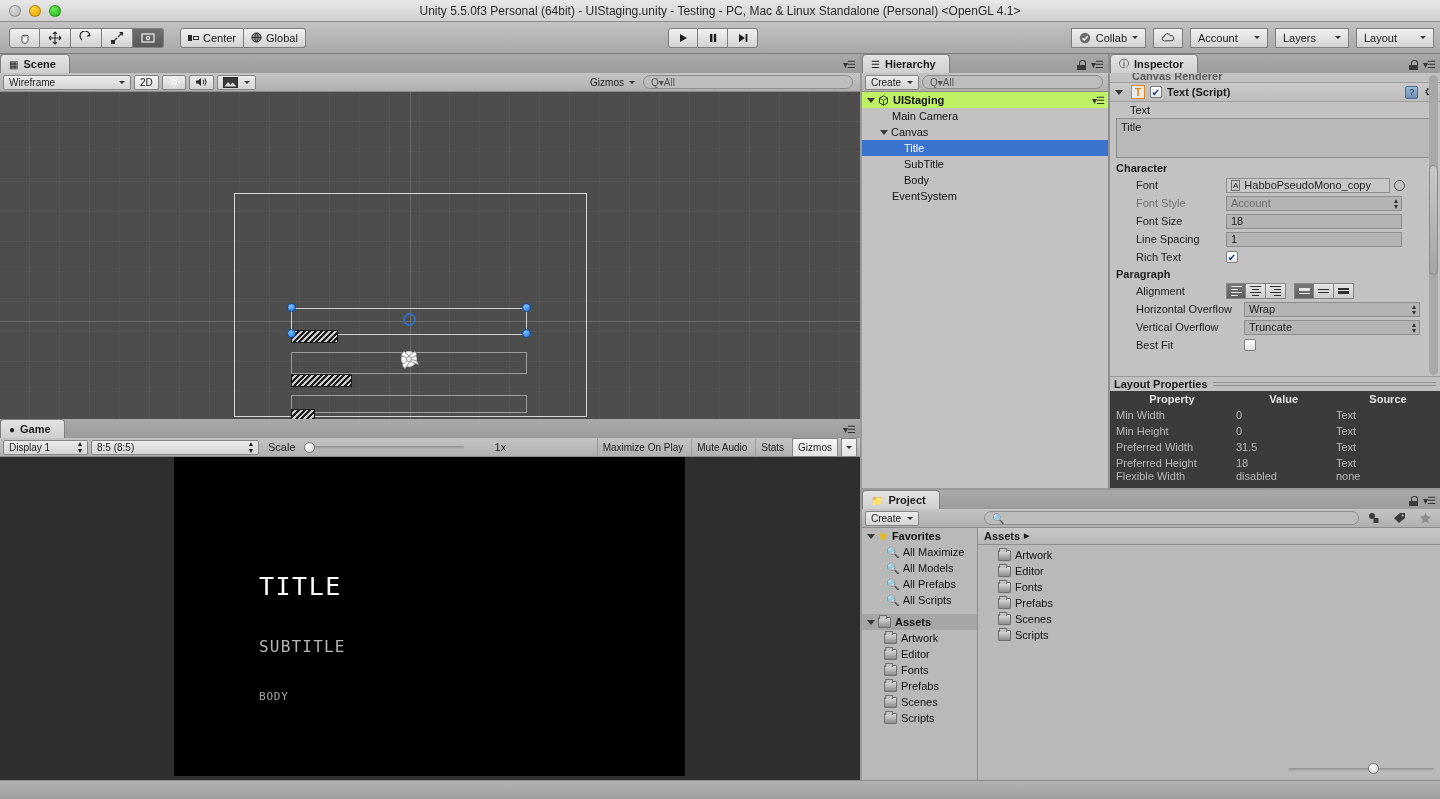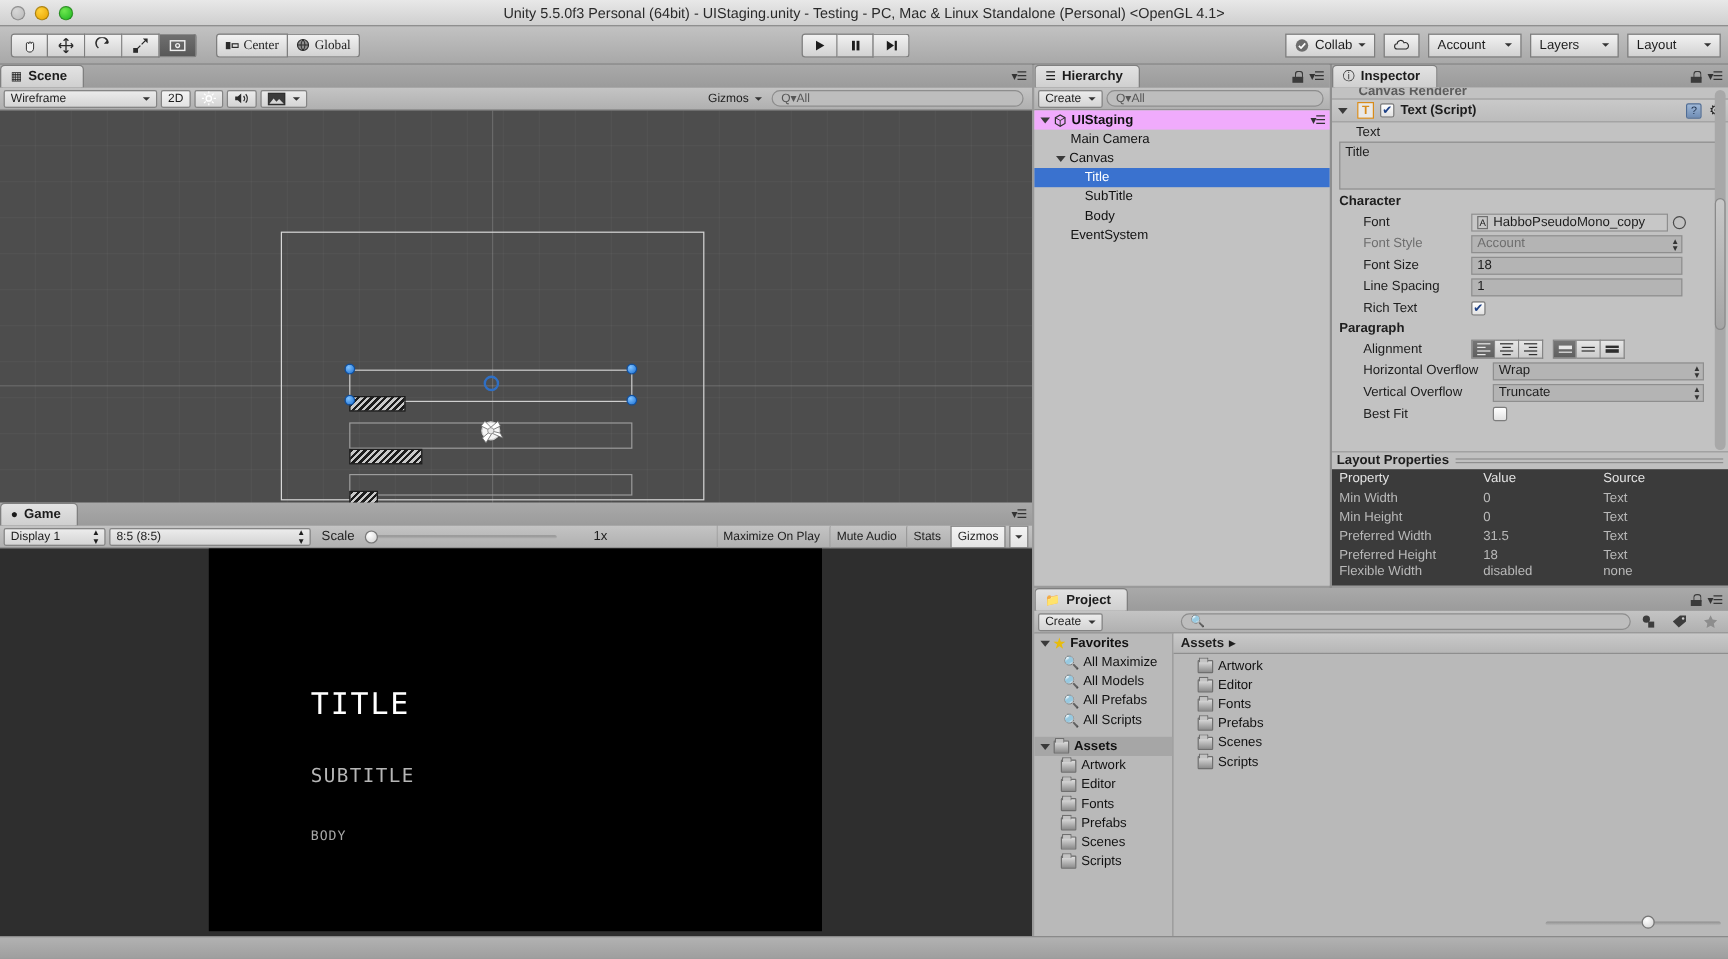--- a/index.html
+++ b/index.html
@@ -45,21 +45,21 @@
     font-size: 11px; color: #1c1c1c; padding: 0 7px; cursor: default;
   }
   .btn.active { background: linear-gradient(180deg,#6f6f6f,#585858); color: #f2f2f2; }
   .grp { display: flex; }
   .grp .btn { border-radius: 0; border-left-width: 0; }
   .grp .btn:first-child { border-left-width: 1px; border-radius: 3px 0 0 3px; }
   .grp .btn:last-child { border-radius: 0 3px 3px 0; }
   .tools { margin-left: 9px; }
   .tools .btn { width: 31px; }
   .pivot { margin-left: 16px; }
-  .pivot .btn { gap: 4px; font-family: Liberation Serif, serif; }
+  .pivot .btn { gap: 4px; }
   .play-grp { position: absolute; left: 668px; }
   .play-grp .btn { width: 30px; font-size: 12px; }
   .right-grp { position: absolute; right: 6px; display: flex; align-items: center; gap: 7px; }
   .btn.dd { gap: 10px; }
   .caret { width: 0; height: 0; border-left: 3.5px solid transparent; border-right: 3.5px solid transparent; border-top: 4px solid #333; }
   .caret.sm { border-left-width: 3px; border-right-width: 3px; border-top-width: 3.5px; }
 
   
   .panel { position: absolute; background: #b4b4b4; }
   .tabrow {
@@ -131,21 +131,21 @@
     font-size: 11px; letter-spacing: .8px; color: #a8a8a8; }
   .slider-track { flex: 1; height: 3px; background: linear-gradient(180deg,#8f8f8f,#b6b6b6); border-radius:2px; position: relative; }
   .slider-knob { position: absolute; top: -4px; width: 11px; height: 11px; border-radius: 50%;
     background: radial-gradient(circle at 35% 30%, #fff, #cfcfcf); border: 1px solid #777; }
 
   
   #hierarchy-panel { left: 862px; top: 54px; width: 246px; height: 434px; }
   .tree { position: absolute; left: 0; top: 38px; right: 0; bottom: 0; background: #c2c2c2; }
   .trow { height: 16px; display: flex; align-items: center; font-size: 11px; color: #111; padding-right: 4px; }
   .trow.sel { background: #3a72cf; color: #fff; }
-  .trow.hdr { background: #f0abfc; }
+  .trow.hdr { background: #bef264; }
   .tri { width: 0; height: 0; border-left: 4px solid #3a3a3a; border-top: 3.5px solid transparent; border-bottom: 3.5px solid transparent; margin-right: 3px; }
   .tri.open { border-left: 4px solid transparent; border-right: 4px solid transparent; border-top: 5px solid #3a3a3a; border-bottom: none; margin-right: 3px; }
   .cube-ic { width: 11px; height: 11px; margin-right: 4px; position: relative; }
 
   
   #inspector-panel { left: 1110px; top: 54px; width: 330px; height: 434px; }
   .insp-body { position: absolute; left: 0; top: 19px; right: 0; bottom: 0; background: #c2c2c2; overflow: hidden; }
   .clip-row { height: 13px; display: flex; align-items: center; gap: 5px; padding: 0 6px; font-size: 11px; font-weight: bold; color: #3a3a3a; opacity: .75; overflow: hidden; }
   .comp-hdr { height: 20px; display: flex; align-items: center; gap: 5px; padding: 0 5px;
     background: linear-gradient(180deg,#c9c9c9,#bcbcbc); border-top: 1px solid #9d9d9d; border-bottom: 1px solid #9d9d9d; }
@@ -174,21 +174,21 @@
   .al i { display:block; height:1.5px; background:#2e2e2e; }
   .align-btn.on .al i { background:#e8e8e8; }
   .ring { width: 11px; height: 11px; border: 1.5px solid #4a4a4a; border-radius: 50%; margin-left: 4px; }
   .vscroll { position: absolute; right: 2px; width: 9px; background: #a8a8a8; border-radius: 5px; }
   .vthumb { position: absolute; left: 0; width: 9px; background: linear-gradient(180deg,#c8c8c8,#a5a5a5); border: 1px solid #8a8a8a; border-radius: 5px; }
   .sect-bar { display: flex; align-items: center; gap: 5px; height: 15px; padding: 0 4px;
     background: #c0c0c0; font-size: 11px; font-weight: bold; border-top: 1px solid #9a9a9a; }
   .sect-bar .line { flex: 1; height: 4px; border-top: 1px solid #8e8e8e; border-bottom: 1px solid #8e8e8e; }
   .lp { position: absolute; left: 0; right: 0; background: #3b3b3b; color: #b9b9b9; font-size: 11px; overflow: hidden; }
   .lp-row { display: flex; height: 16px; align-items: center; padding-left: 6px; }
-  .lp-row.head { color: #e4e4e4; font-weight: normal; }
+  .lp-row.head { color: #e4e4e4; font-weight: bold; justify-content: center; }
   .lp-c1 { width: 120px; } .lp-c2 { width: 100px; }
 
   
   #project-panel { left: 862px; top: 490px; width: 578px; height: 290px; }
   .proj-body { position: absolute; left: 0; top: 38px; right: 0; bottom: 0; display: flex; }
   .proj-left { width: 116px; background: #b9b9b9; border-right: 1px solid #8e8e8e; }
   .proj-right { flex: 1; background: #b9b9b9; position: relative; }
   .prow { height: 16px; display: flex; align-items: center; font-size: 11px; color: #111; }
   .prow.sel { background: #a6a6a6; }
   .star { color: #e8bc0a; font-size: 11px; }

